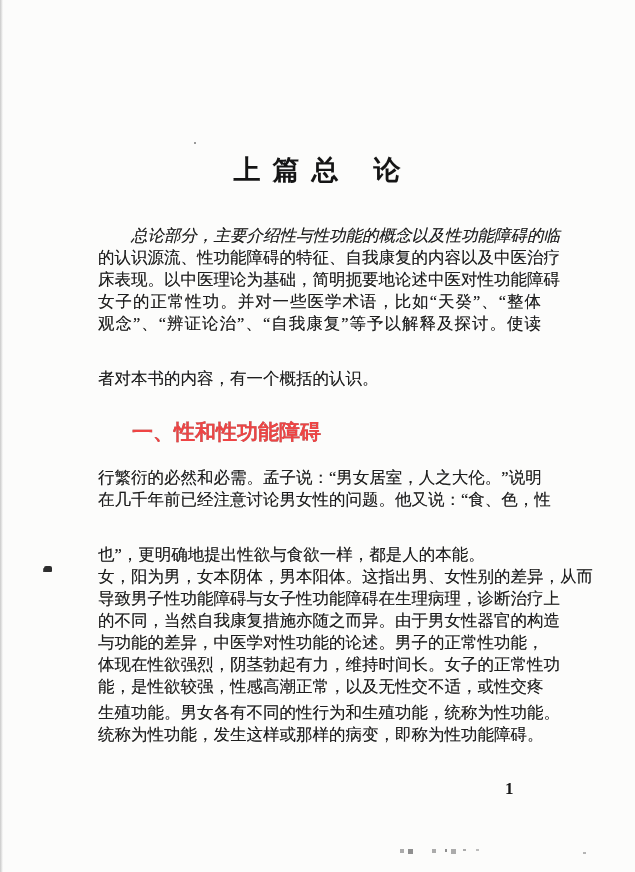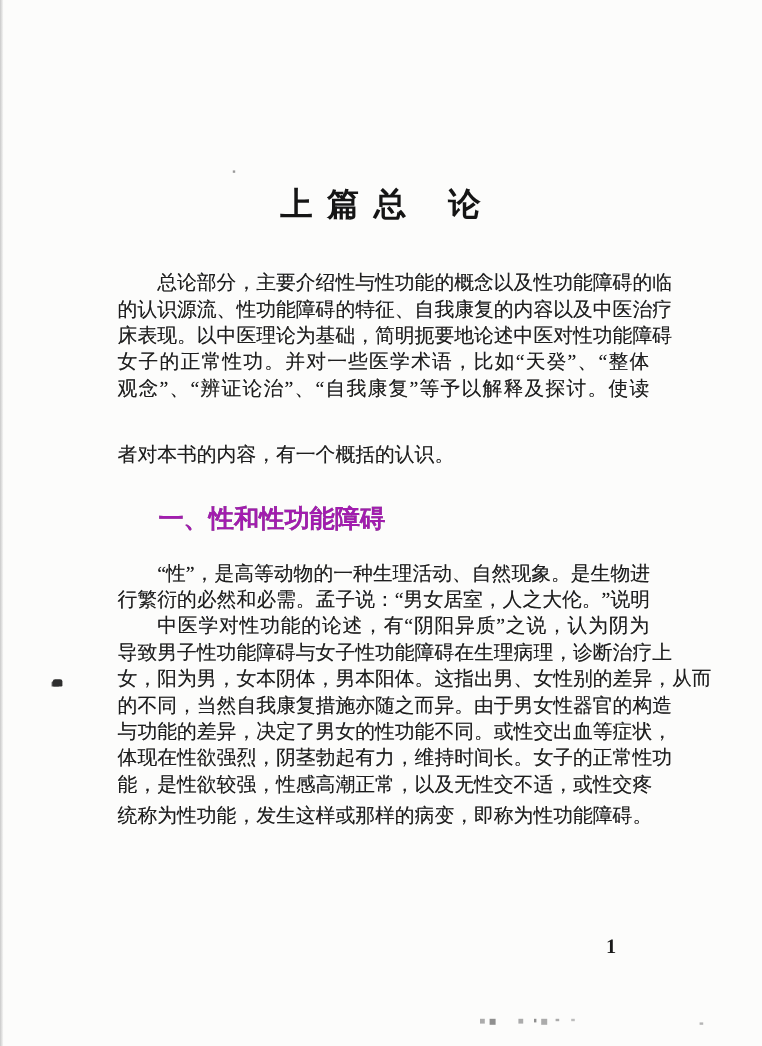--- a/index.html
+++ b/index.html
@@ -43,32 +43,32 @@
     line-height: 22px;
     text-shadow: 0 0 0.5px rgba(30,30,30,0.55);
   }
 
   .para { margin: 0; }
   .para .line {
     text-align: justify;
     text-align-last: justify;
     white-space: nowrap;
   }
-  .para .line.first { text-indent: 2em; }
+  .para .line.first { text-indent: 2em; font-style: italic; }
   .para .line.last { text-align-last: left; white-space: normal; margin-top: 33px; }
 
   .intro { margin-top: 39px; }
 
   .section-heading {
     margin-top: 28px;
     margin-left: 34px;
     font-size: 21px;
     font-weight: bold;
     line-height: 28px;
-    color: #a21caf;
+    color: #ef4444;
   }
 
   .para.p2 { margin-top: 21px; }
   .para.p4 { margin-top: 4px; }
 
   .page-number {
     position: absolute;
     left: 505px;
     top: 779px;
     font-size: 17px;
@@ -110,35 +110,36 @@
       <div class="line">的认识源流、性功能障碍的特征、自我康复的内容以及中医治疗</div>
       <div class="line">床表现。以中医理论为基础，简明扼要地论述中医对性功能障碍</div>
       <div class="line">女子的正常性功。并对一些医学术语，比如“天癸”、“整体</div>
       <div class="line">观念”、“辨证论治”、“自我康复”等予以解释及探讨。使读</div>
       <div class="line last">者对本书的内容，有一个概括的认识。</div>
     </div>
 
     <h2 class="section-heading">一、性和性功能障碍</h2>
 
     <div class="para p2">
-      <div class="line first">“性”，是高等动物的一种生理活动、自然现象。是生物进</div>
       <div class="line">行繁衍的必然和必需。孟子说：“男女居室，人之大伦。”说明</div>
+      <div class="line">在几千年前已经注意讨论男女性的问题。他又说：“食、色，性</div>
+      <div class="line last">也”，更明确地提出性欲与食欲一样，都是人的本能。</div>
     </div>
 
     <div class="para p3">
-      <div class="line first">中医学对性功能的论述，有“阴阳异质”之说，认为阴为</div>
+      <div class="line">女，阳为男，女本阴体，男本阳体。这指出男、女性别的差异，从而</div>
       <div class="line">导致男子性功能障碍与女子性功能障碍在生理病理，诊断治疗上</div>
-      <div class="line">女，阳为男，女本阴体，男本阳体。这指出男、女性别的差异，从而</div>
       <div class="line">的不同，当然自我康复措施亦随之而异。由于男女性器官的构造</div>
-      <div class="line">与功能的差异，决定了男女的性功能不同。或性交出血等症状，</div>
+      <div class="line">与功能的差异，中医学对性功能的论述。男子的正常性功能，</div>
       <div class="line">体现在性欲强烈，阴茎勃起有力，维持时间长。女子的正常性功</div>
       <div class="line">能，是性欲较强，性感高潮正常，以及无性交不适，或性交疼</div>
     </div>
 
     <div class="para p4">
+      <div class="line">生殖功能。男女各有不同的性行为和生殖功能，统称为性功能。</div>
       <div class="line">统称为性功能，发生这样或那样的病变，即称为性功能障碍。</div>
     </div>
 
   </div>
 
   <div class="page-number">1</div>
 
   <div class="artifact blob1"></div>
   <div class="artifact speck1"></div>
   <div class="artifact speck2"></div>

